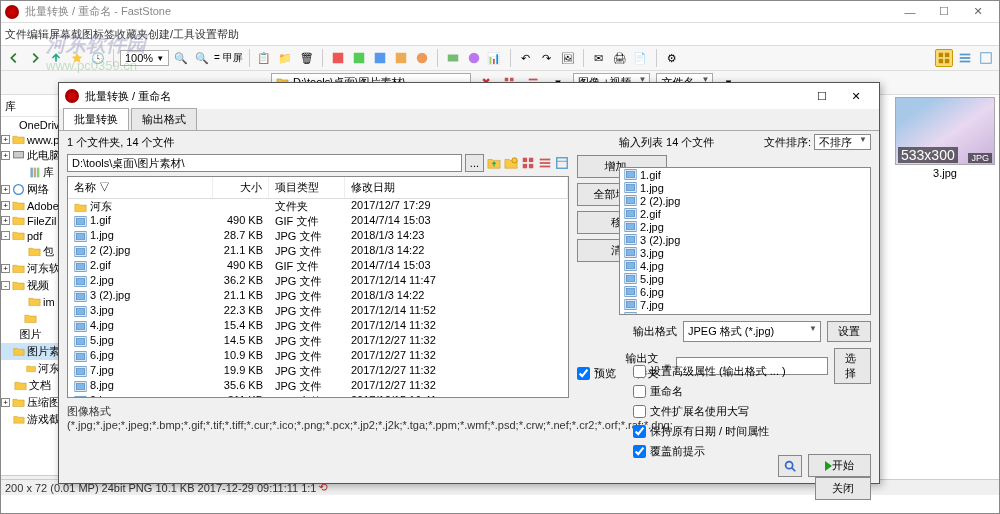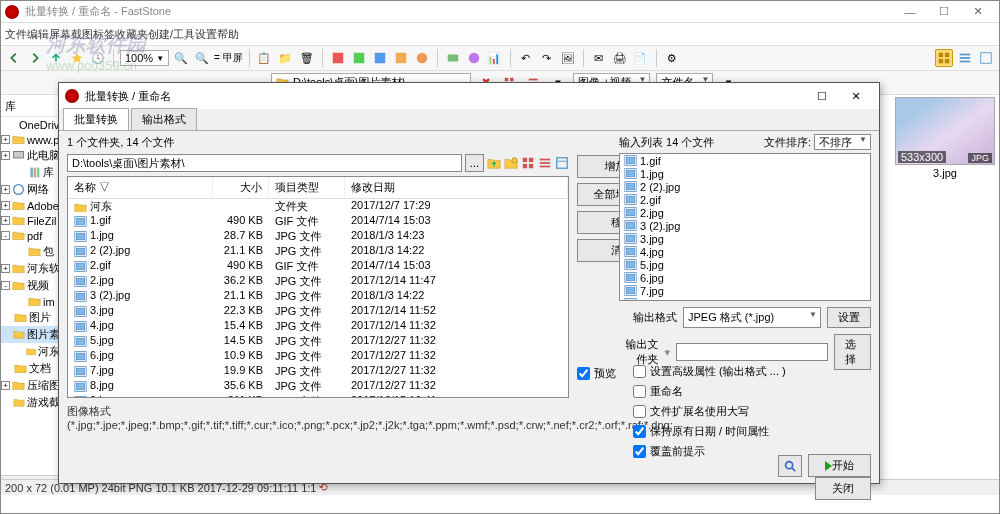--- a/index.html
+++ b/index.html
@@ -35,21 +35,21 @@
 .tree-node .exp { width: 9px; height: 9px; border: 1px solid #888; display: inline-flex; align-items: center; justify-content: center; font-size: 8px; line-height: 1; }
 .tree-node .ticon { width: 13px; height: 13px; }
 .tree-node.selected { background: #cce4f7; }
 .folder-ico { fill:#f9c946; stroke:#b8860b; stroke-width:0.5; }
 
 .preview-header { position: absolute; left: 0; bottom: 18px; width: 62px; background: #f0f0f0; padding: 2px 4px; border-top: 1px solid #ccc; border-right: 1px solid #ccc; }
 
 .right-panel { position: absolute; right: 4px; top: 96px; width: 100px; }
 .thumb { border: 1px solid #aaa; background: #eee; }
 .thumb-img { width: 98px; height: 66px; background: linear-gradient(145deg,#a8c8e8 20%,#e8d8f0 55%,#c8b0d8); position: relative; }
-.thumb-dim { position: absolute; left: 2px; bottom: 1px; background: rgba(0,0,0,0.55); color: #fff; font-size: 11px; padding: 0 3px; }
+.thumb-dim { position: absolute; left: 2px; bottom: 1px; background: rgba(0,0,0,0.55); color: #fff; font-size: 14px; padding: 0 3px; }
 .thumb-fmt { position: absolute; right: 2px; bottom: 1px; background: rgba(0,0,0,0.55); color: #fff; font-size: 9px; padding: 0 3px; }
 .thumb-name { text-align: center; padding: 2px; }
 
 .statusbar { position: absolute; left: 0; right: 0; bottom: 0; height: 18px; background: #f0f0f0; border-top: 1px solid #ccc; display: flex; align-items: center; font-size: 11px; }
 .status-seg { padding: 0 8px; border-right: 1px solid #ccc; }
 
 
 .dialog { position: absolute; left: 58px; top: 82px; width: 822px; height: 402px; background: #f0f0f0; border: 1px solid #555; box-shadow: 2px 2px 8px rgba(0,0,0,0.3); display: flex; flex-direction: column; }
 .dialog-titlebar { height: 26px; background: #fff; display: flex; align-items: center; padding: 0 6px; }
 .dialog-titlebar .icon { width: 14px; height: 14px; background: radial-gradient(circle,#d00,#800); border-radius: 50%; margin-right: 6px; }
@@ -80,21 +80,21 @@
 .fl-col-date { flex: 1; }
 .fl-row { display: flex; padding: 0 0; }
 .fl-row > div { padding: 0 6px; white-space: nowrap; overflow: hidden; }
 .fl-row .ico { width: 13px; height: 13px; display: inline-block; vertical-align: middle; margin-right: 3px; }
 
 .format-line { margin-top: 6px; font-size: 11px; color: #333; }
 
 .btn { border: 1px solid #888; background: #e8e8e8; padding: 3px 6px; text-align: center; display: flex; align-items: center; justify-content: center; gap: 4px; }
 .btn .arr { font-size: 9px; }
 
-.input-list-hdr { display: flex; justify-content: space-between; margin-bottom: 3px; }
+.input-list-hdr { display: flex; justify-content: space-between; margin-bottom: 17px; }
 .sort-sel { border: 1px solid #888; background: #fff; padding: 1px 18px 1px 4px; width: 80px; position: relative; }
 .sort-sel::after { content:"▼"; position:absolute; right:3px; font-size:8px; color:#555; }
 .input-list { border: 1px solid #888; background: #fff; height: 148px; overflow: hidden; }
 .il-row { display: flex; align-items: center; padding: 0 4px; gap: 3px; }
 .il-row .ico { width: 13px; height: 13px; }
 
 .out-row { display: flex; align-items: center; gap: 6px; margin-top: 6px; }
 .out-label { width: 58px; text-align: right; }
 .out-sel { flex: 1; border: 1px solid #888; background: #fff; padding: 2px 4px; position: relative; }
 .out-sel::after { content:"▼"; position:absolute; right:3px; font-size:8px; color:#555; }
@@ -359,21 +359,21 @@
           </svg>
           <span>视频</span>
         </div>
         <div class="tree-node" style="padding-left: 14px;">
           <span style="width:11px"></span>
           <svg class="ticon" viewBox="0 0 16 16">
             <path class="folder-ico" d="M1 4h5l1 1h8v8H1z"></path>
           </svg>
           <span>im</span>
         </div>
-        <div class="tree-node" style="padding-left: 0px;">
+        <div class="tree-node" style="padding-left: 0px; flex-direction: column;">
           <span style="width:11px"></span>
           <svg class="ticon" viewBox="0 0 16 16">
             <path class="folder-ico" d="M1 4h5l1 1h8v8H1z"></path>
           </svg>
           <span>图片</span>
         </div>
         <div class="tree-node selected" style="padding-left: 0px;">
           <span style="width:11px"></span>
           <svg class="ticon" viewBox="0 0 16 16">
             <path class="folder-ico" d="M1 4h5l1 1h8v8H1z"></path>

